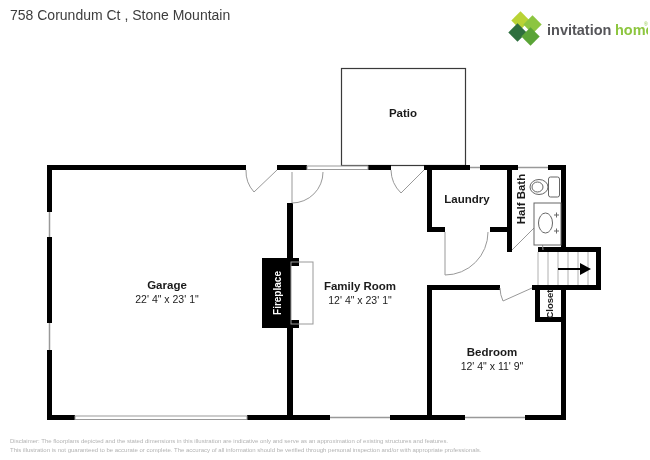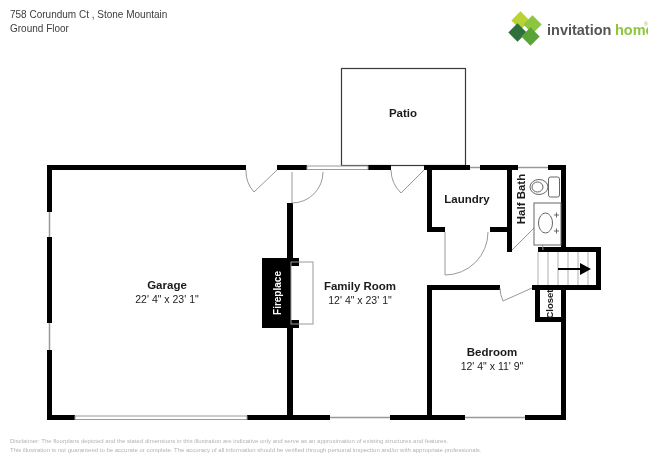--- a/index.html
+++ b/index.html
@@ -1,18 +1,18 @@
 <!DOCTYPE html>
 <html><head>
 <meta charset="utf-8">
 <style>
   html,body{margin:0;padding:0;background:#fff;}
   body{width:650px;height:460px;position:relative;overflow:hidden;
        font-family:"Liberation Sans",sans-serif;}
-  .header{position:absolute;top:8px;left:10px;font-size:10px;line-height:14px;color:#3d3d3d;}
+  .header{position:absolute;top:8px;left:10px;font-size:14px;line-height:14px;color:#3d3d3d;}
   .logo{position:absolute;top:6px;left:498px;width:150px;height:46px;}
   .plan{position:absolute;top:0;left:0;width:650px;height:460px;}
   .footer{position:absolute;top:437px;left:10px;font-size:6px;line-height:9px;color:#b3b3b3;}
   svg text{font-family:"Liberation Sans",sans-serif;}
   .room-name{font-size:11.5px;font-weight:bold;fill:#1b1b1b;}
   .room-dims{font-size:10.5px;fill:#1b1b1b;}
   .room-name-sm{font-size:9.5px;font-weight:bold;fill:#1b1b1b;}
   .fp-text{font-size:10px;font-weight:bold;fill:#ffffff;}
   .thin{stroke:#999;stroke-width:1;fill:none;}
   .fixture{stroke:#666;stroke-width:1;fill:#fff;}
@@ -20,21 +20,20 @@
   .winline{stroke:#999;stroke-width:1.5;}
   .brand1{font-size:14.5px;font-weight:bold;}
   .brand2{font-size:14.5px;font-weight:bold;}
   .brandr{font-size:5px;}
 </style>
 </head>
 <body>
 
 <div class="header">
   <div>758 Corundum Ct , Stone Mountain</div>
-  <div>Ground Floor</div>
 </div>
 
 <svg class="logo" viewBox="0 0 150 46">
   <g>
     <rect x="16" y="8" width="13" height="13" transform="rotate(45 22.5 14.5)" fill="#b9d335"></rect>
     <rect x="28" y="12" width="13" height="13" transform="rotate(45 34.5 18.5)" fill="#8cc540"></rect>
     <rect x="13" y="20" width="13" height="13" transform="rotate(45 19.5 26.5)" fill="#2e6f3e"></rect>
     <rect x="26" y="24" width="13" height="13" transform="rotate(45 32.5 30.5)" fill="#5aa437"></rect>
   </g>
   <text class="brand1" x="49" y="29" fill="#56565a">invitation</text>

